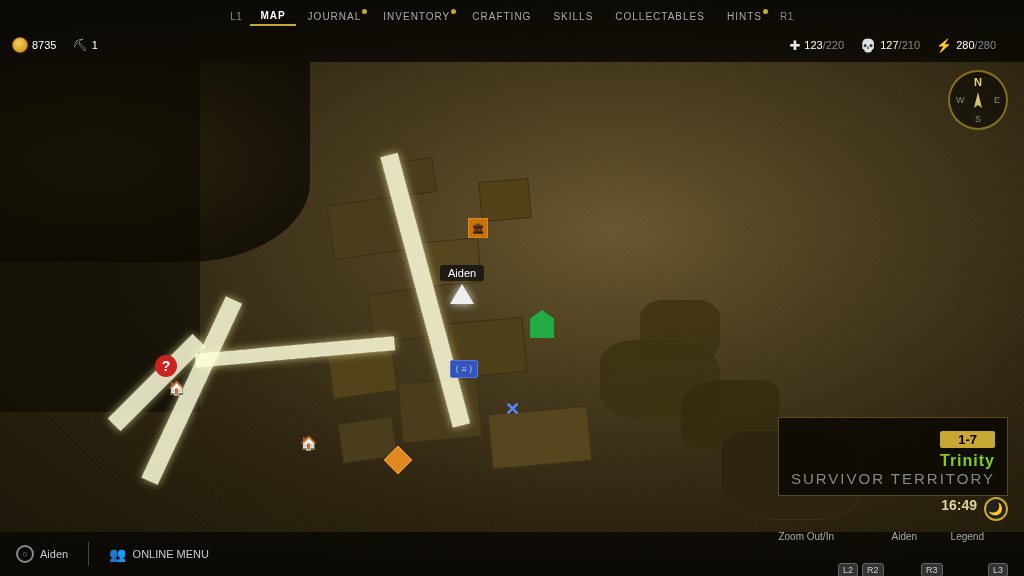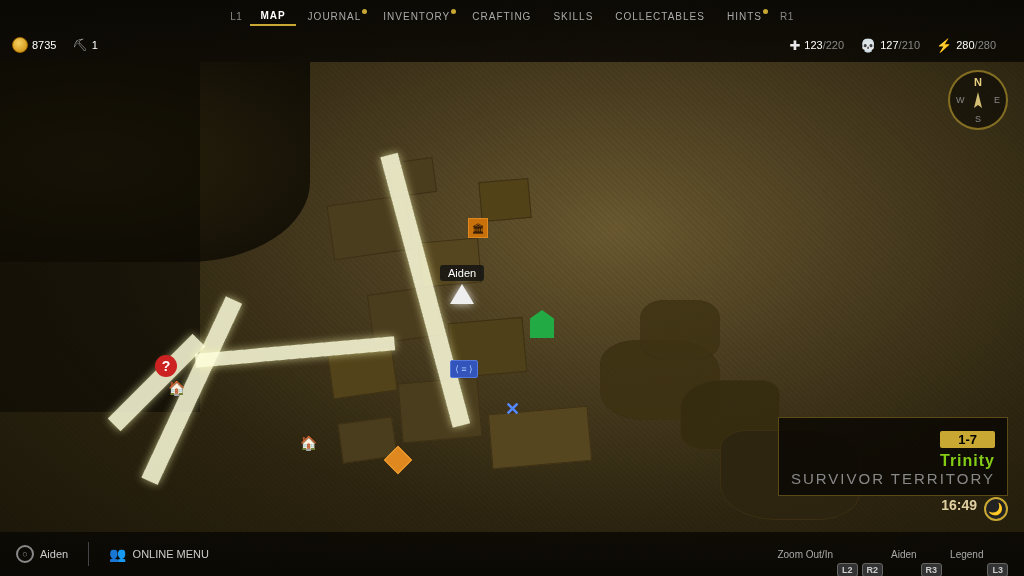--- a/index.html
+++ b/index.html
@@ -360,34 +360,33 @@
 
     .bottom-right {
       margin-left: auto;
       display: flex;
       align-items: center;
       gap: 8px;
     }
 
     .bottom-hint {
       display: flex;
-      align-items: center;
       gap: 4px;
       font-size: 10px;
       color: #aaa;
     }
 
     .btn-label {
       background: #333;
       border: 1px solid #666;
       border-radius: 3px;
       padding: 1px 4px;
       font-size: 9px;
       color: #ccc;
-      font-weight: bold;
+      font-weight: normal;
       margin-top: 32px;
     }
 
     
     .map-marker-red {
       position: absolute;
       top: 355px;
       left: 155px;
       z-index: 40;
     }

